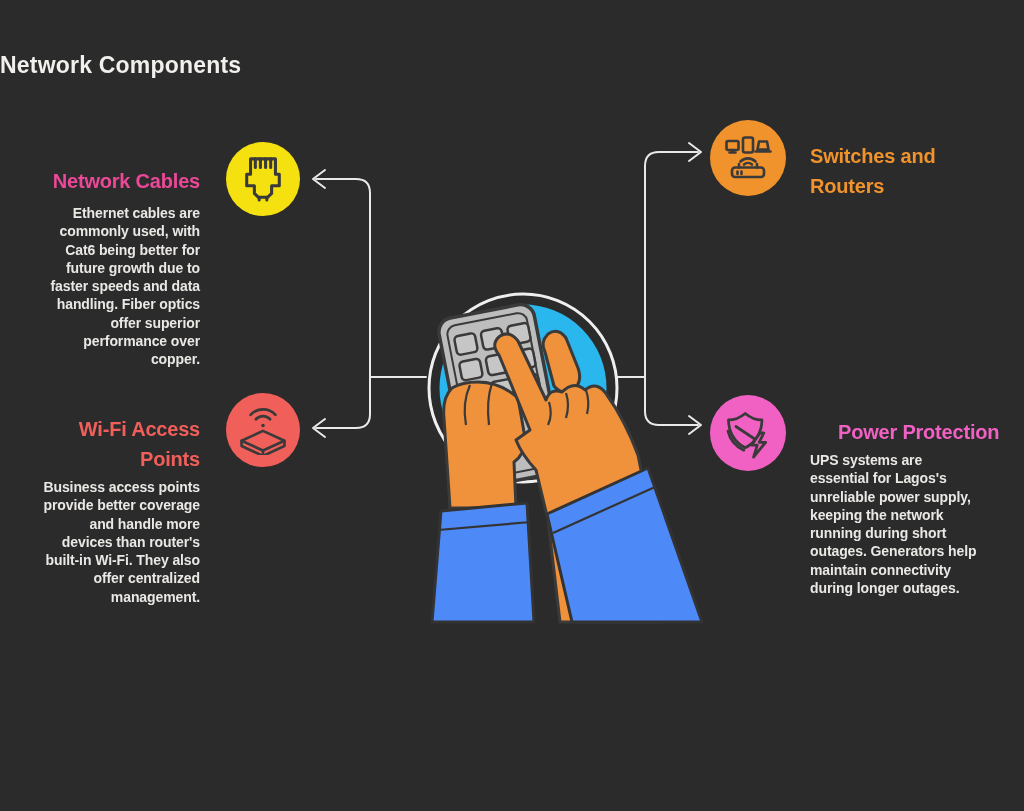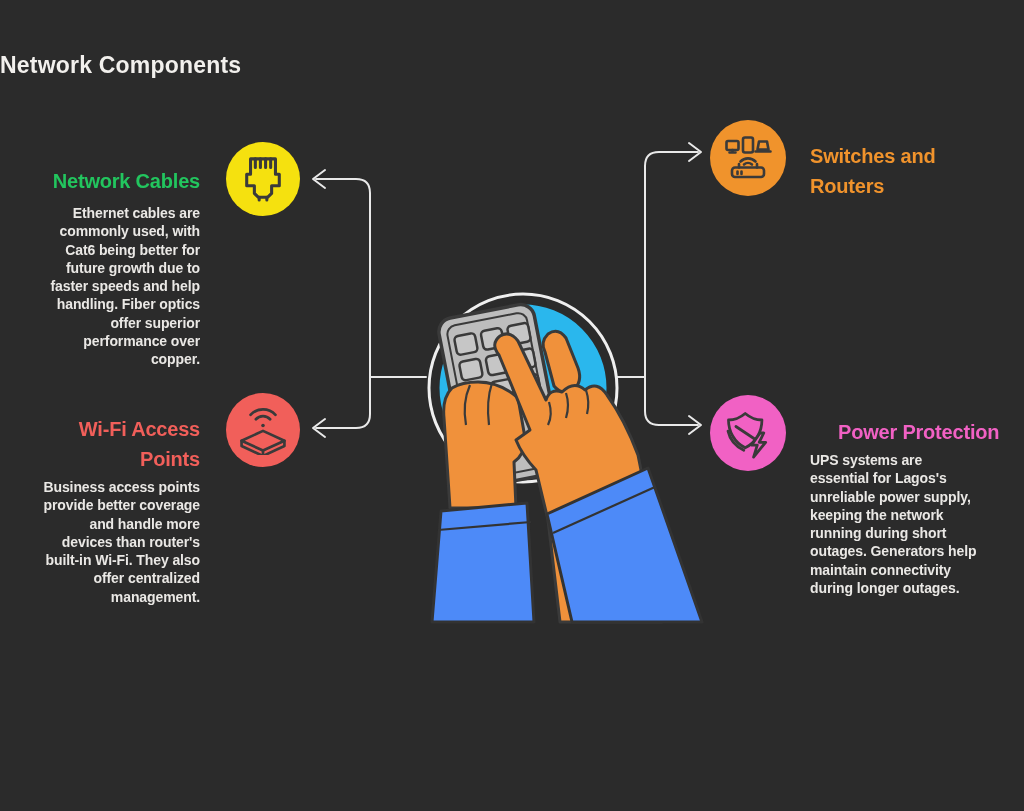--- a/index.html
+++ b/index.html
@@ -30,21 +30,21 @@
     position:absolute; font-weight:bold; font-size:20px; line-height:30px;
     white-space:pre-line; letter-spacing:-0.2px;
   }
   .sec-body {
     position:absolute; color:#eae8e5; font-weight:bold; font-size:14px;
     line-height:18.3px; white-space:pre-line; letter-spacing:-0.1px;
   }
   .align-r { text-align:right; }
   .align-l { text-align:left; }
 
-  .t-yellow { color:#22c55e; }
+  .t-yellow { color:#ec4899; }
   .t-red    { color:#f15f5a; }
   .t-orange { color:#f0932c; }
   .t-pink   { color:#f161c4;margin-left:28px; }
 
   .nc-title { left:30px;  top:166px; width:170px; }
   .nc-body  { left:22px;  top:204px; width:178px; }
   .wf-title { left:30px;  top:414px; width:170px; }
   .wf-body  { left:20px;  top:478px; width:180px; }
   .sr-title { left:810px; top:141px; width:200px; }
   .sr-body  { left:810px; top:204px; width:205px; }
@@ -119,21 +119,21 @@
       <path d="M -13 -21 H 13 V -5 H 17 V 7 H 9 V 15 L 5 19 H -5 L -9 15 V 7 H -17 V -5 H -13 Z"></path>
       <path d="M -8 -21 V -12 M -2.7 -21 V -12 M 2.7 -21 V -12 M 8 -21 V -12"></path>
       <path d="M -4 19 V 22 M 4 19 V 22"></path>
     </svg>
   </div>
   <div class="sec-title align-r t-yellow nc-title">Network Cables</div>
   <div class="sec-body align-r nc-body">Ethernet cables are
 commonly used, with
 Cat6 being better for
 future growth due to
-faster speeds and help
+faster speeds and data
 handling. Fiber optics
 offer superior
 performance over
 copper.</div>
 
   <div class="icon-circle ic-red">
     <svg width="50" height="50" viewBox="-28 -28 56 56" fill="none" stroke="#3a3a3a" stroke-width="3" stroke-linejoin="round" stroke-linecap="round">
       <circle cx="0" cy="-5" r="2" fill="#3a3a3a" stroke="none"></circle>
       <path d="M -8 -12 A 11 11 0 0 1 8 -12"></path>
       <path d="M -14 -17 A 19 19 0 0 1 14 -17"></path>

